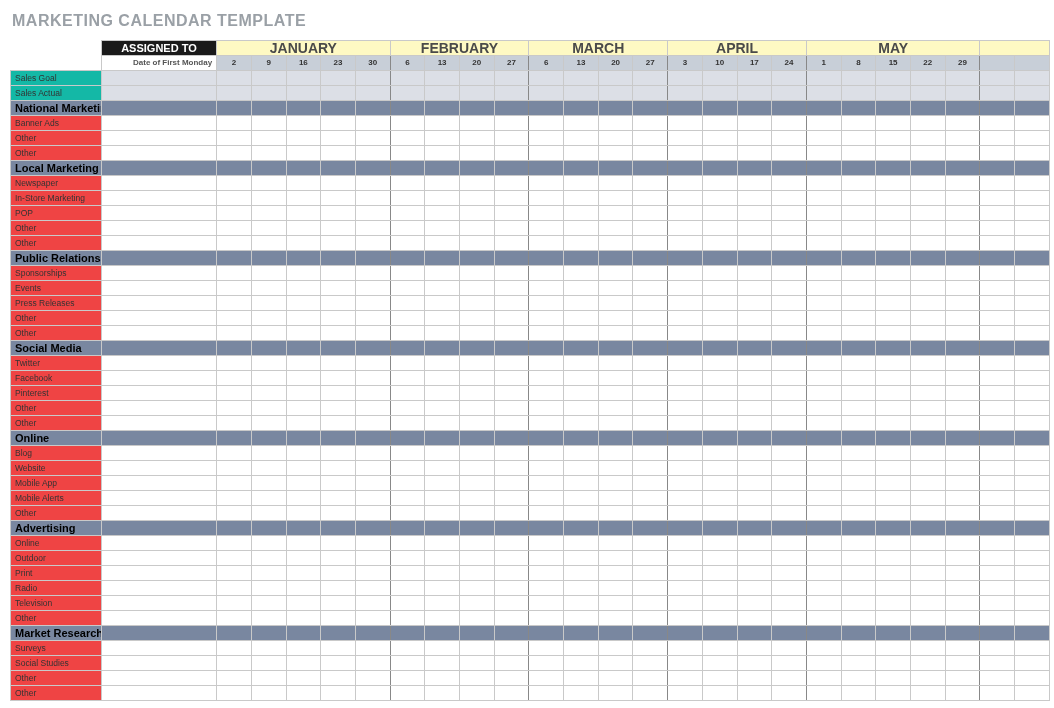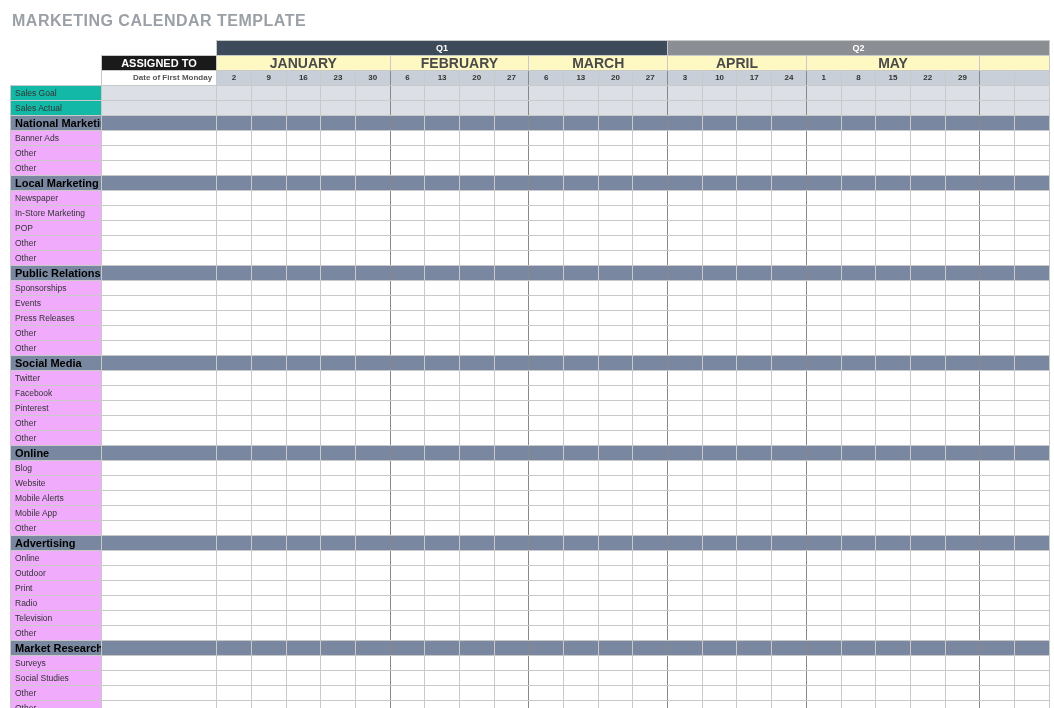--- a/index.html
+++ b/index.html
@@ -12,21 +12,21 @@
 .wkcol{width:34px}
 .bord{border:1px solid #c9c9c9}
 .qhdr{background:#3d4a5a;color:#fff;font-weight:700;text-align:center;height:14px}
 .qhdr2{background:#8b8e93;color:#fff;font-weight:700;text-align:center;height:14px}
 .assigned{background:#1a1a1a;color:#fff;font-weight:700;text-align:center;font-size:11px}
 .monthhdr{background:#fef9c3;color:#4a4a4a;font-weight:700;text-align:center;font-size:14px}
 .datelabel{background:#fff;color:#555;text-align:right;padding-right:4px;font-size:8px}
 .dayhdr{background:#c8cfd8;color:#333;font-weight:700;text-align:center;font-size:8px}
 .sect{background:#7987a0;color:#000;font-weight:700;padding-left:4px;font-size:11px}
 .sectcell{background:#7987a0}
-.row-lab{background:#f0abfc;color:#333;padding-left:4px;font-size:8.5px;text-align:left}
+.row-lab{background:#ef4444;color:#333;padding-left:4px;font-size:8.5px;text-align:left}
 .cell{background:#fff}
 .firstrows .row-lab{background:#14b8a6}
 .firstrows .cell,.firstrows .asscell{background:#dcdfe6}
 .asscell{background:#fff}
 .mbr{border-right:1px solid #888}
 </style>
 </head>
 <body>
 <div class="wrap">
 <div class="title">MARKETING CALENDAR TEMPLATE</div>
@@ -54,26 +54,20 @@
         <col class="wkcol">
         <col class="wkcol">
         <col class="wkcol">
         <col class="wkcol">
         <col class="wkcol">
         <col class="wkcol">
         <col class="wkcol">
         <col class="wkcol">
       </colgroup>
       <thead>
-        <tr>
-          <th class="labcol"></th>
-          <th class="asscol"></th>
-          <th class="qhdr bord" colspan="13">Q1</th>
-          <th class="qhdr2 bord" colspan="11">Q2</th>
-        </tr>
         <tr>
           <th></th>
           <th class="assigned bord">ASSIGNED TO</th>
           <th class="monthhdr bord" colspan="5">JANUARY</th>
           <th class="monthhdr bord" colspan="4">FEBRUARY</th>
           <th class="monthhdr bord" colspan="4">MARCH</th>
           <th class="monthhdr bord" colspan="4">APRIL</th>
           <th class="monthhdr bord" colspan="5">MAY</th>
           <th class="monthhdr bord" colspan="2"></th>
         </tr>
@@ -857,49 +851,49 @@
           <td class="cell bord mbr"></td>
           <td class="cell bord"></td>
           <td class="cell bord"></td>
           <td class="cell bord"></td>
           <td class="cell bord"></td>
           <td class="cell bord mbr"></td>
           <td class="cell bord"></td>
           <td class="cell bord"></td>
         </tr>
         <tr>
+          <td class="row-lab bord">Mobile App</td>
+          <td class="asscell bord"></td>
+          <td class="cell bord"></td>
+          <td class="cell bord"></td>
+          <td class="cell bord"></td>
+          <td class="cell bord"></td>
+          <td class="cell bord mbr"></td>
+          <td class="cell bord"></td>
+          <td class="cell bord"></td>
+          <td class="cell bord"></td>
+          <td class="cell bord mbr"></td>
+          <td class="cell bord"></td>
+          <td class="cell bord"></td>
+          <td class="cell bord"></td>
+          <td class="cell bord mbr"></td>
+          <td class="cell bord"></td>
+          <td class="cell bord"></td>
+          <td class="cell bord"></td>
+          <td class="cell bord mbr"></td>
+          <td class="cell bord"></td>
+          <td class="cell bord"></td>
+          <td class="cell bord"></td>
+          <td class="cell bord"></td>
+          <td class="cell bord mbr"></td>
+          <td class="cell bord"></td>
+          <td class="cell bord"></td>
+        </tr>
+        <tr>
           <td class="row-lab bord">Mobile Alerts</td>
-          <td class="asscell bord"></td>
-          <td class="cell bord"></td>
-          <td class="cell bord"></td>
-          <td class="cell bord"></td>
-          <td class="cell bord"></td>
-          <td class="cell bord mbr"></td>
-          <td class="cell bord"></td>
-          <td class="cell bord"></td>
-          <td class="cell bord"></td>
-          <td class="cell bord mbr"></td>
-          <td class="cell bord"></td>
-          <td class="cell bord"></td>
-          <td class="cell bord"></td>
-          <td class="cell bord mbr"></td>
-          <td class="cell bord"></td>
-          <td class="cell bord"></td>
-          <td class="cell bord"></td>
-          <td class="cell bord mbr"></td>
-          <td class="cell bord"></td>
-          <td class="cell bord"></td>
-          <td class="cell bord"></td>
-          <td class="cell bord"></td>
-          <td class="cell bord mbr"></td>
-          <td class="cell bord"></td>
-          <td class="cell bord"></td>
-        </tr>
-        <tr>
-          <td class="row-lab bord">Mobile App</td>
           <td class="asscell bord"></td>
           <td class="cell bord"></td>
           <td class="cell bord"></td>
           <td class="cell bord"></td>
           <td class="cell bord"></td>
           <td class="cell bord mbr"></td>
           <td class="cell bord"></td>
           <td class="cell bord"></td>
           <td class="cell bord"></td>
           <td class="cell bord mbr"></td>

